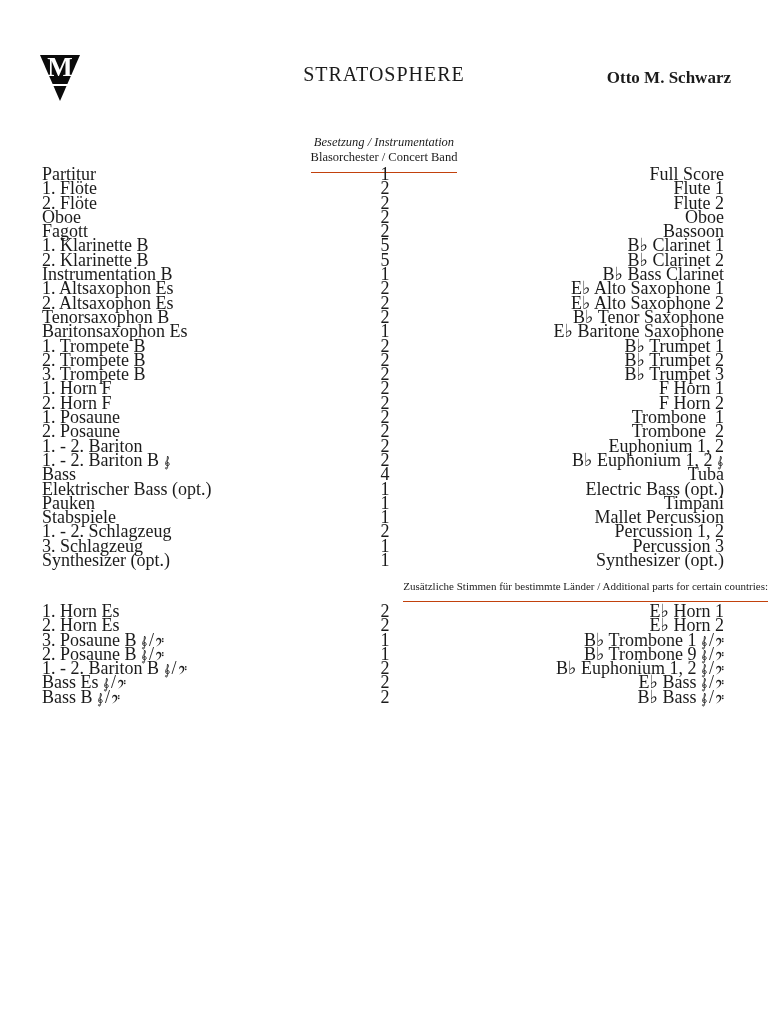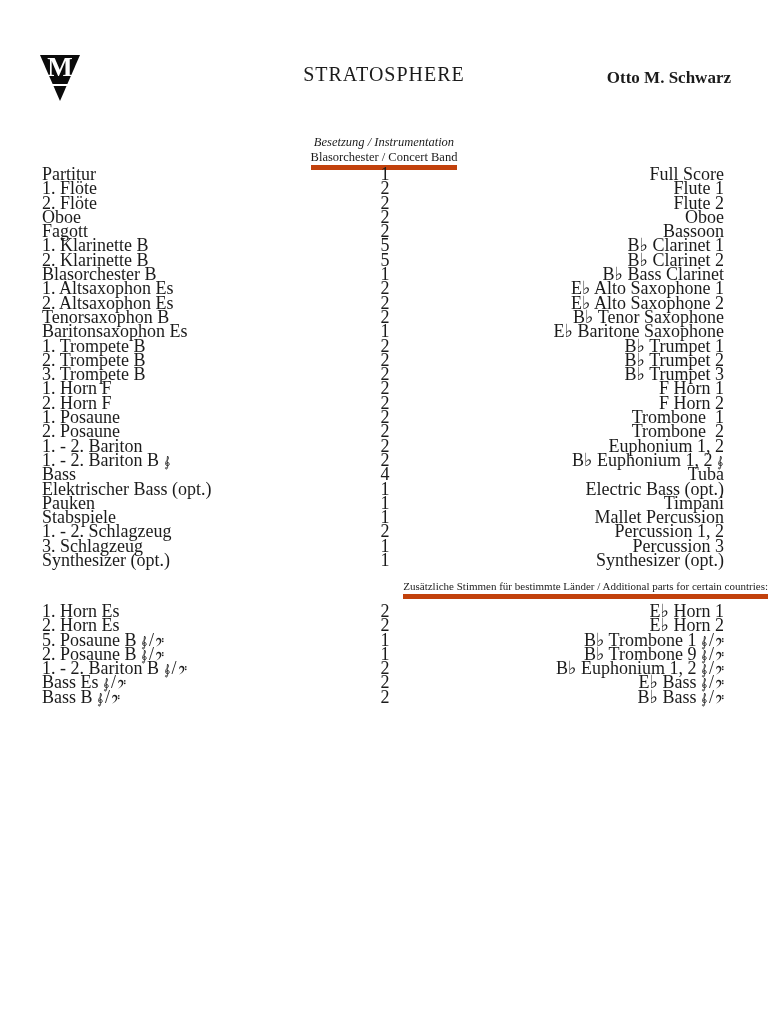--- a/index.html
+++ b/index.html
@@ -21,21 +21,21 @@
   
   .title{position:absolute;top:58px;left:0;width:100%;text-align:center;
     font-size:20px;line-height:32px;letter-spacing:1px;font-weight:400;}
   .composer{position:absolute;top:68px;right:37px;font-size:17px;font-weight:700;}
 
   
   .inst-head1{position:absolute;top:135px;left:0;width:100%;text-align:center;
     font-style:italic;font-size:12.5px;line-height:15px;}
   .inst-head2{position:absolute;top:150px;left:0;width:100%;text-align:center;
     font-size:12.5px;line-height:15px;}
-  .underlined{display:inline-block;border-bottom:5px solid #c2410c;padding-bottom:0;}
+  .underlined{display:inline-block;border-bottom:1px solid #c2410c;padding-bottom:7px;}
 
   
   .rows{position:absolute;left:42px;width:682px;}
   .main-rows{top:167px;}
   .extra-rows{top:604px;}
   .trow{position:relative;height:14.3px;line-height:14.3px;font-size:18px;white-space:pre;}
   .c-de{position:absolute;left:0;top:0;}
   .c-qty{position:absolute;left:343px;top:0;transform:translateX(-50%);}
   .c-en{position:absolute;right:0;top:0;}
 
@@ -69,21 +69,21 @@
   </div>
 
   <div class="rows main-rows" id="main-rows">
       <div class="trow"><span class="c-de"><span>Partitur</span></span><span class="c-qty">1</span><span class="c-en"><span>Full Score</span></span></div>
       <div class="trow"><span class="c-de"><span>1. Flöte</span></span><span class="c-qty">2</span><span class="c-en"><span>Flute 1</span></span></div>
       <div class="trow"><span class="c-de"><span>2. Flöte</span></span><span class="c-qty">2</span><span class="c-en"><span>Flute 2</span></span></div>
       <div class="trow"><span class="c-de"><span>Oboe</span></span><span class="c-qty">2</span><span class="c-en"><span>Oboe</span></span></div>
       <div class="trow"><span class="c-de"><span>Fagott</span></span><span class="c-qty">2</span><span class="c-en"><span>Bassoon</span></span></div>
       <div class="trow"><span class="c-de"><span>1. Klarinette B</span></span><span class="c-qty">5</span><span class="c-en"><span>B♭ Clarinet 1</span></span></div>
       <div class="trow"><span class="c-de"><span>2. Klarinette B</span></span><span class="c-qty">5</span><span class="c-en"><span>B♭ Clarinet 2</span></span></div>
-      <div class="trow"><span class="c-de"><span>Blasorchester B</span></span><span class="c-qty">1</span><span class="c-en"><span>B♭ Bass Clarinet</span></span></div>
+      <div class="trow"><span class="c-de"><span>Instrumentation B</span></span><span class="c-qty">1</span><span class="c-en"><span>B♭ Bass Clarinet</span></span></div>
       <div class="trow"><span class="c-de"><span>1. Altsaxophon Es</span></span><span class="c-qty">2</span><span class="c-en"><span>E♭ Alto Saxophone 1</span></span></div>
       <div class="trow"><span class="c-de"><span>2. Altsaxophon Es</span></span><span class="c-qty">2</span><span class="c-en"><span>E♭ Alto Saxophone 2</span></span></div>
       <div class="trow"><span class="c-de"><span>Tenorsaxophon B</span></span><span class="c-qty">2</span><span class="c-en"><span>B♭ Tenor Saxophone</span></span></div>
       <div class="trow"><span class="c-de"><span>Baritonsaxophon Es</span></span><span class="c-qty">1</span><span class="c-en"><span>E♭ Baritone Saxophone</span></span></div>
       <div class="trow"><span class="c-de"><span>1. Trompete B</span></span><span class="c-qty">2</span><span class="c-en"><span>B♭ Trumpet 1</span></span></div>
       <div class="trow"><span class="c-de"><span>2. Trompete B</span></span><span class="c-qty">2</span><span class="c-en"><span>B♭ Trumpet 2</span></span></div>
       <div class="trow"><span class="c-de"><span>3. Trompete B</span></span><span class="c-qty">2</span><span class="c-en"><span>B♭ Trumpet 3</span></span></div>
       <div class="trow"><span class="c-de"><span>1. Horn F</span></span><span class="c-qty">2</span><span class="c-en"><span>F Horn 1</span></span></div>
       <div class="trow"><span class="c-de"><span>2. Horn F</span></span><span class="c-qty">2</span><span class="c-en"><span>F Horn 2</span></span></div>
       <div class="trow"><span class="c-de"><span>1. Posaune</span></span><span class="c-qty">2</span><span class="c-en"><span>Trombone  1</span></span></div>
@@ -105,21 +105,21 @@
       <div class="trow"><span class="c-de"><span>Synthesizer (opt.)</span></span><span class="c-qty">1</span><span class="c-en"><span>Synthesizer (opt.)</span></span></div>
     </div>
 
   <div class="extra-heading">
     <span class="underlined">Zusätzliche Stimmen für bestimmte Länder / Additional parts for certain countries:</span>
   </div>
 
   <div class="rows extra-rows" id="extra-rows">
       <div class="trow"><span class="c-de"><span>1. Horn Es</span></span><span class="c-qty">2</span><span class="c-en"><span>E♭ Horn 1</span></span></div>
       <div class="trow"><span class="c-de"><span>2. Horn Es</span></span><span class="c-qty">2</span><span class="c-en"><span>E♭ Horn 2</span></span></div>
-      <div class="trow"><span class="c-de"><span>5. Posaune B</span> <span class="clefs"><span class="clef-holder"><svg class="clef-treble-svg" viewBox="0 0 24 60">
+      <div class="trow"><span class="c-de"><span>3. Posaune B</span> <span class="clefs"><span class="clef-holder"><svg class="clef-treble-svg" viewBox="0 0 24 60">
                 <path d="M12 4 C17 9 17 15 11 21 C5 27 3 32 5 38 C7 44 15 45 18 40 C21 35 17 29 12 30 C8 30.8 6.5 35 9 37.5" fill="none" stroke="#1b1b1b" stroke-width="3.4"></path>
                 <path d="M12 4 C10 12 10.5 22 11.5 32 C12.5 42 13 48 12 52 C11 56.5 6 57.5 4 54.5 C2.6 52.3 4 49.5 6.3 49.6 C8.6 49.7 9.3 52.3 7.8 53.7" fill="none" stroke="#1b1b1b" stroke-width="3"></path>
               </svg></span><span class="clef-sep">/</span><span class="clef-holder"><svg class="clef-bass-svg" viewBox="0 0 22 24">
                 <path d="M3 10 C2 4 7 1 11 2 C15.5 3.2 17 8 14.5 13 C12 18 7 21.5 2.5 23 C8 19.5 11.5 15 11.8 10.5 C12 7 10.3 4.8 7.8 5 C5.5 5.2 4.2 7 4.6 9 Z" fill="#1b1b1b"></path>
                 <circle cx="19" cy="4.5" r="2" fill="#1b1b1b"></circle>
                 <circle cx="19" cy="10.5" r="2" fill="#1b1b1b"></circle>
               </svg></span></span></span><span class="c-qty">1</span><span class="c-en"><span>B♭ Trombone 1</span> <span class="clefs"><span class="clef-holder"><svg class="clef-treble-svg" viewBox="0 0 24 60">
                 <path d="M12 4 C17 9 17 15 11 21 C5 27 3 32 5 38 C7 44 15 45 18 40 C21 35 17 29 12 30 C8 30.8 6.5 35 9 37.5" fill="none" stroke="#1b1b1b" stroke-width="3.4"></path>
                 <path d="M12 4 C10 12 10.5 22 11.5 32 C12.5 42 13 48 12 52 C11 56.5 6 57.5 4 54.5 C2.6 52.3 4 49.5 6.3 49.6 C8.6 49.7 9.3 52.3 7.8 53.7" fill="none" stroke="#1b1b1b" stroke-width="3"></path>
               </svg></span><span class="clef-sep">/</span><span class="clef-holder"><svg class="clef-bass-svg" viewBox="0 0 22 24">

